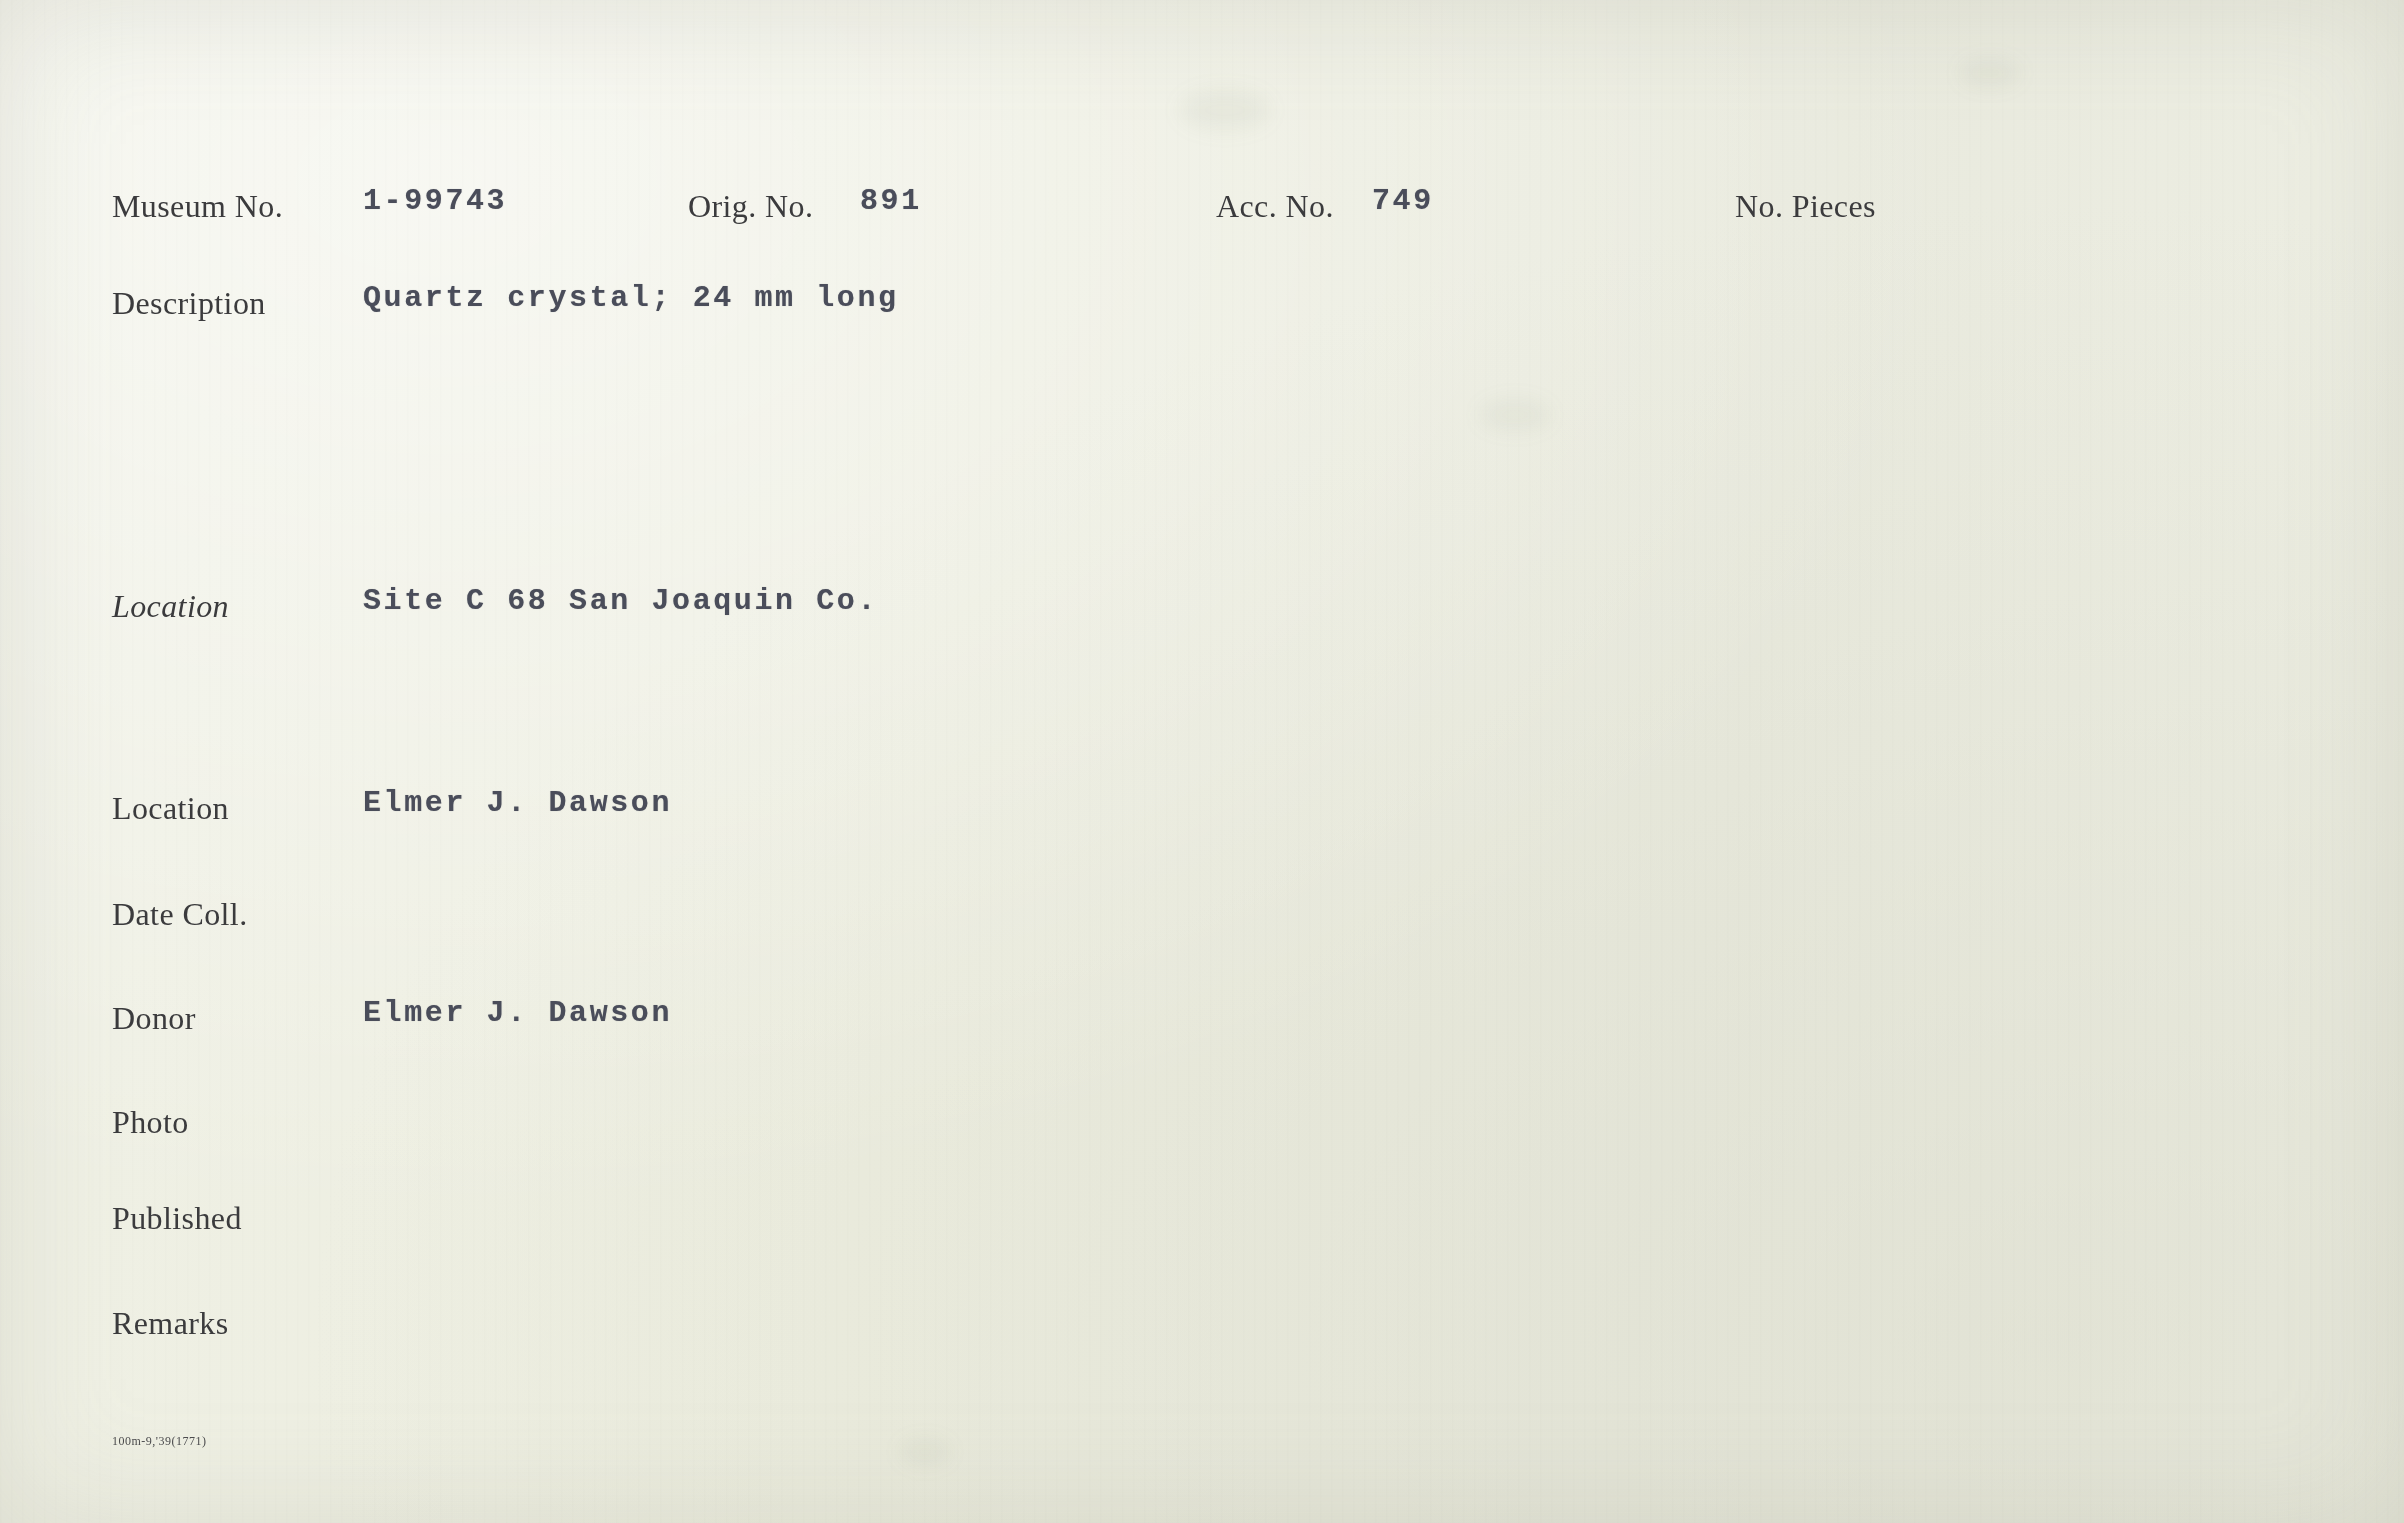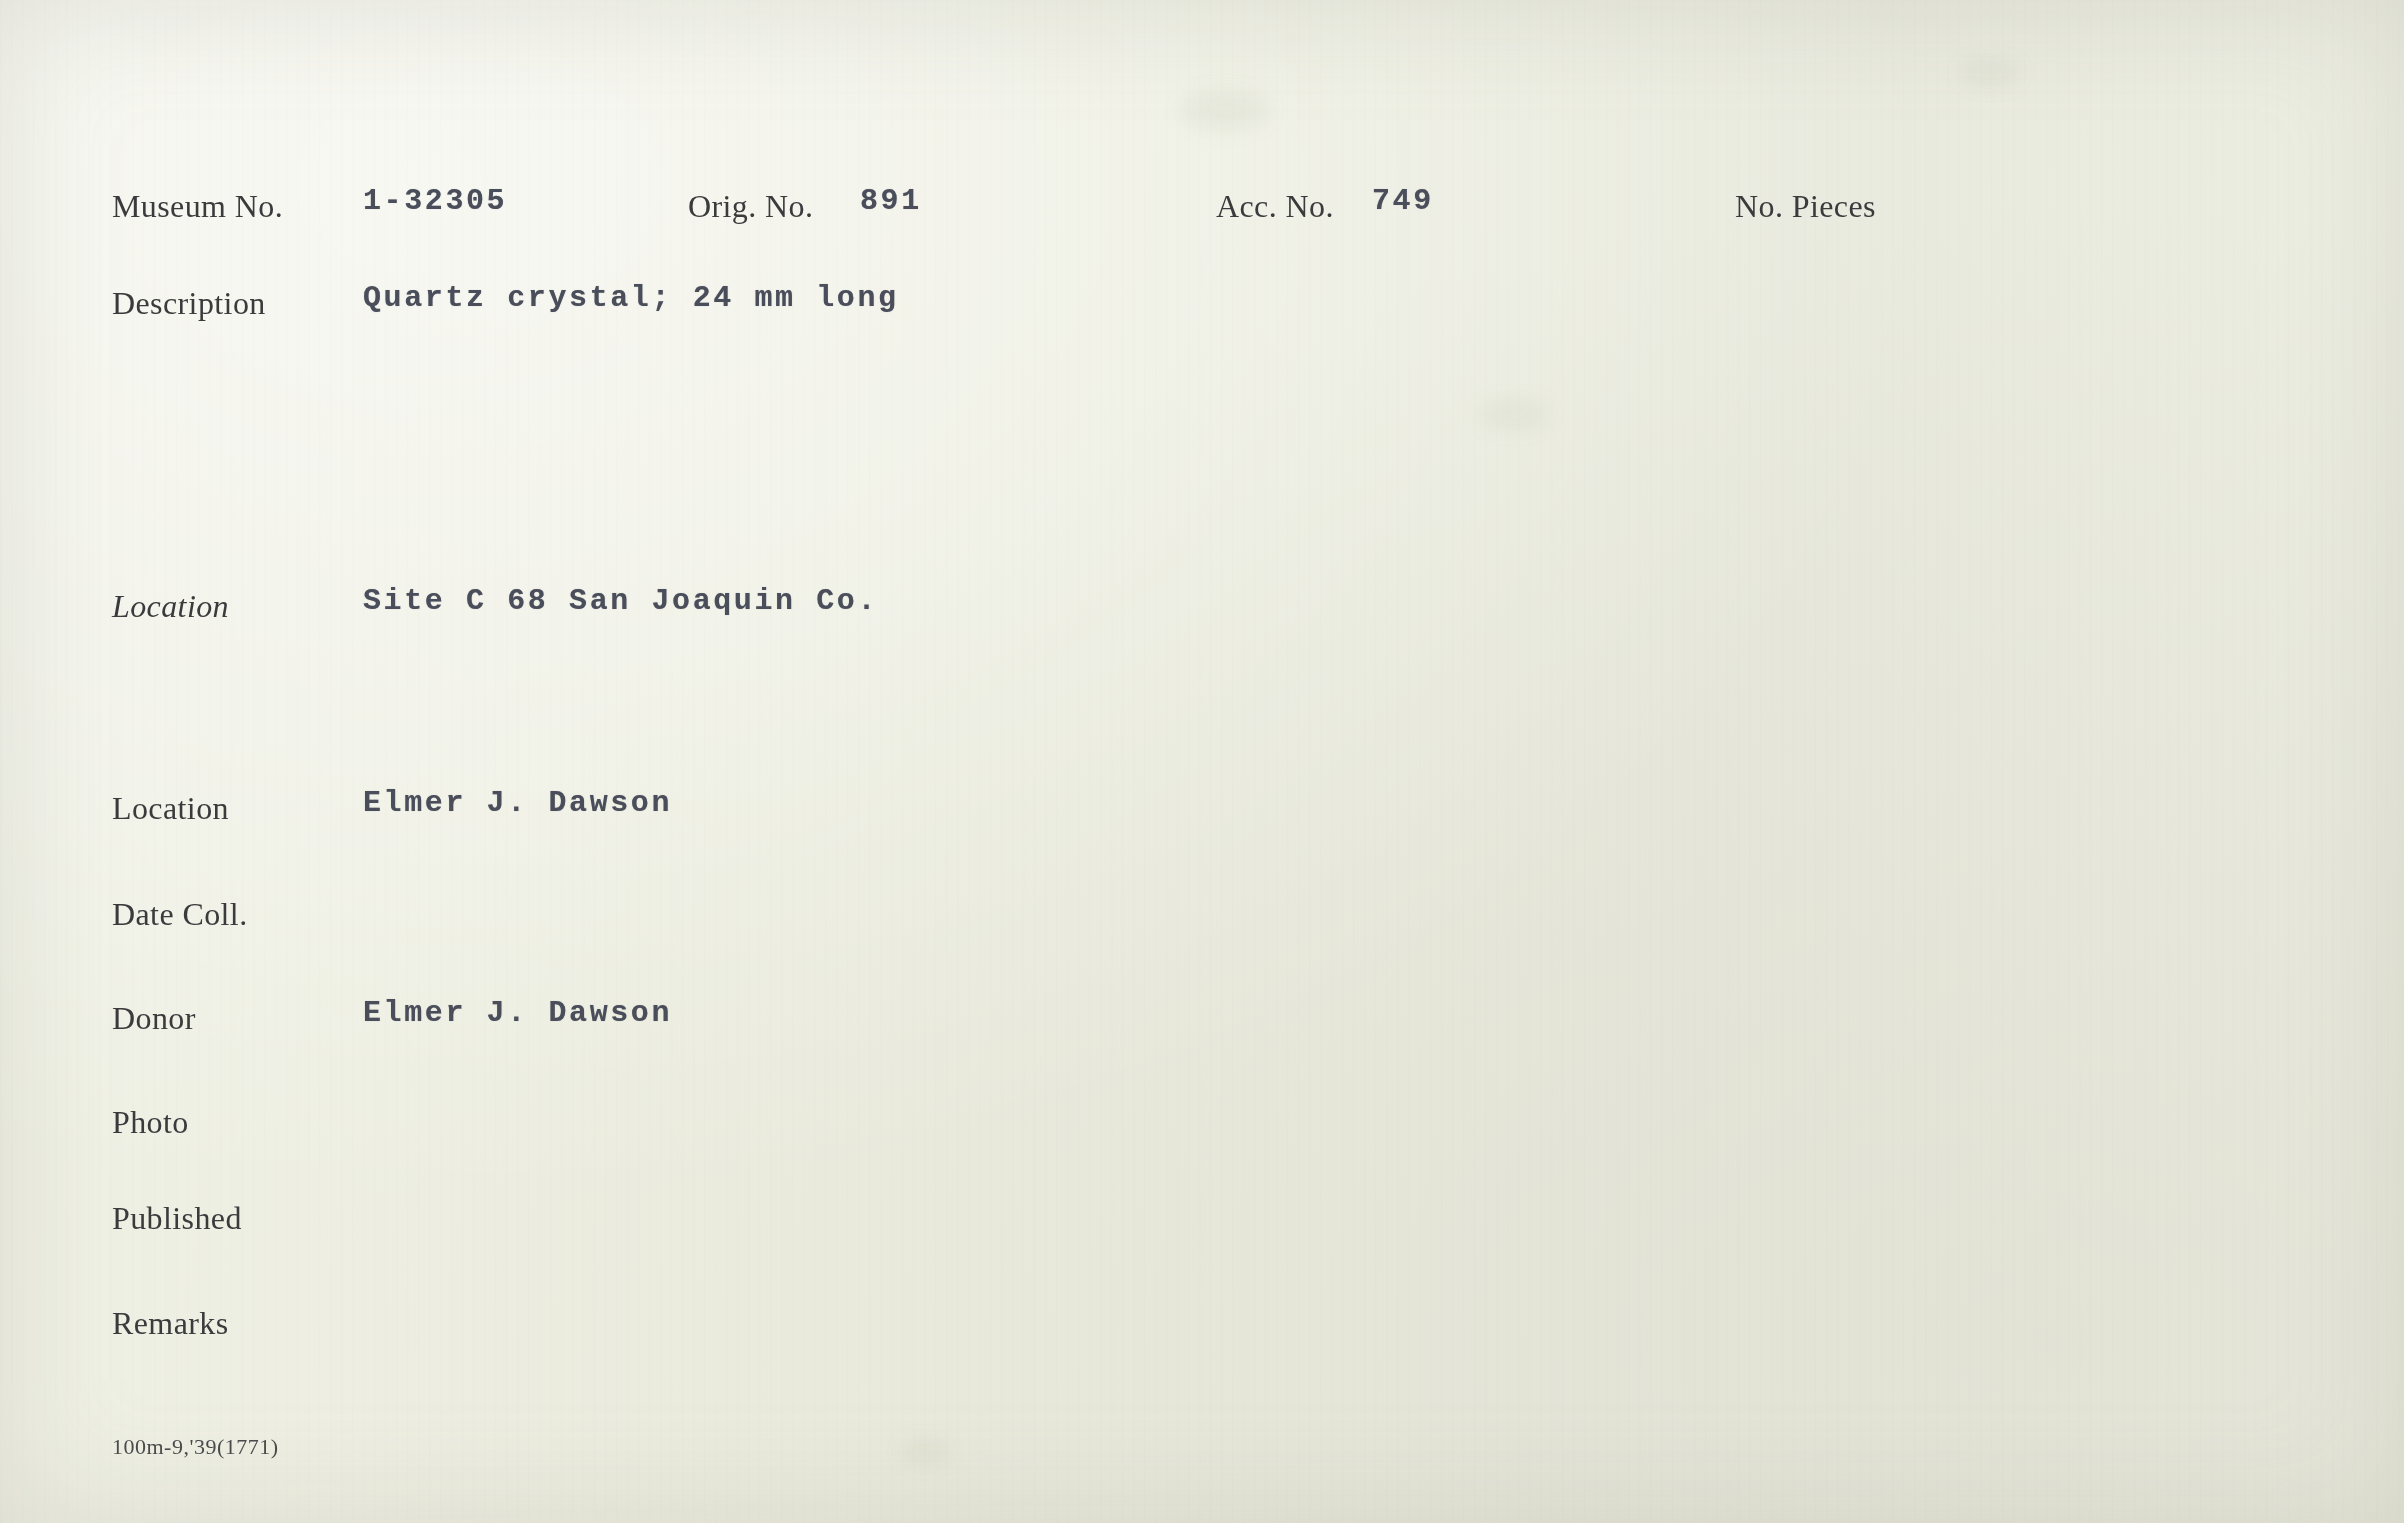--- a/index.html
+++ b/index.html
@@ -59,21 +59,21 @@
     font-family: "Liberation Mono", monospace;
     font-size: 30px;
     color: #4a4d5a;
     letter-spacing: 2.6px;
     font-weight: 700;
     text-shadow: 0 0 1px rgba(70,72,86,0.35);
   }
 
   .footer {
     font-family: "Liberation Serif", serif;
-    font-size: 22px;
+    font-size: 12px;
     color: #4a4a4c;
     letter-spacing: 0.5px;
   }
 
   
   #museum-label   { left: 112px;  top: 188px; }
   #museum-value   { left: 363px;  top: 184px; }
   #orig-label     { left: 688px;  top: 188px; }
   #orig-value     { left: 860px;  top: 184px; }
   #acc-label      { left: 1216px; top: 188px; }
@@ -116,21 +116,21 @@
 <div class="card">
 
   <div class="vgrain"></div>
 
   <div class="smudge" style="left:1180px; top:90px; width:90px; height:40px;"></div>
   <div class="smudge" style="left:1480px; top:400px; width:70px; height:30px;"></div>
   <div class="smudge" style="left:1960px; top:60px; width:60px; height:26px;"></div>
   <div class="smudge" style="left:900px; top:1440px; width:50px; height:24px;"></div>
 
   <div class="row label" id="museum-label">Museum No.</div>
-  <div class="row typed" id="museum-value">1-32305</div>
+  <div class="row typed" id="museum-value">1-99743</div>
 
   <div class="row label" id="orig-label">Orig. No.</div>
   <div class="row typed" id="orig-value">891</div>
 
   <div class="row label" id="acc-label">Acc. No.</div>
   <div class="row typed" id="acc-value">749</div>
 
   <div class="row label" id="pieces-label">No. Pieces</div>
 
   <div class="row label" id="desc-label">Description</div>

